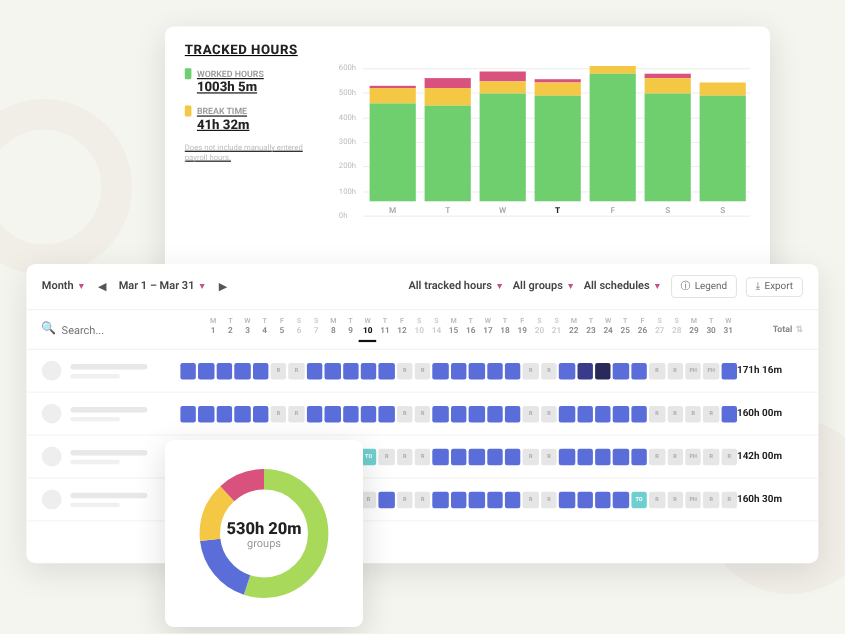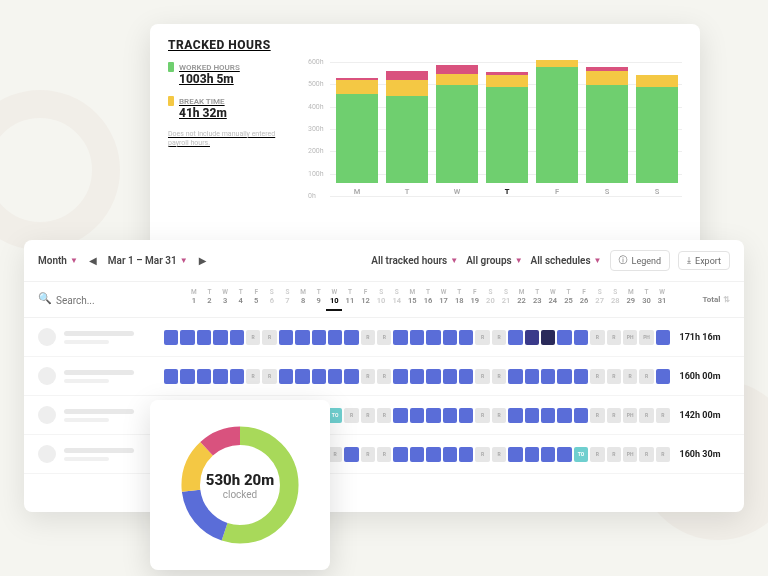--- a/index.html
+++ b/index.html
@@ -60,21 +60,21 @@
   .name-ph { width:100px; }
   .name-ph .l1 { height:5px; width:70px; background:#e8e8e8; border-radius:3px; margin-bottom:4px;}
   .name-ph .l2 { height:4px; width:45px; background:#f0f0f0; border-radius:3px;}
   .cells { flex:1; display:flex; gap:2px; }
   .cell { flex:1; height:15px; border-radius:2px; display:flex; align-items:center; justify-content:center; font-size:5px; font-weight:700; color:#fff; }
   .c-blue { background:#5a6dd8; }
   .c-dblue { background:#3a3a8a; }
   .c-ddblue { background:#2a2a5a; }
   .c-grey { background:#e6e6e6; color:#aaa; }
   .c-teal { background:#6fcfcf; color:#fff; }
-  .tot-cell { width:60px; text-align:center; font-size:9px; font-weight:700; color:#222; }
+  .tot-cell { width:60px; text-align:left; font-size:9px; font-weight:700; color:#222; }
 
   
   .card-donut { position: absolute; left: 150px; top: 400px; width: 180px; height: 170px; background:#fff; border-radius:8px; box-shadow:0 8px 30px rgba(0,0,0,0.14); display:flex; align-items:center; justify-content:center; }
   .donut { position:relative; width:130px; height:130px; }
   .donut svg { transform: rotate(-90deg); }
   .donut-center { position:absolute; inset:0; display:flex; flex-direction:column; align-items:center; justify-content:center; }
   .donut-center .big { font-size:15px; font-weight:800; color:#222; }
   .donut-center .sub { font-size:10px; color:#999; }
 
   .sw-green{background:#6fcf6f;} .sw-yellow{background:#f4c844;} .sw-pink{background:#d9527e;}
@@ -511,16 +511,16 @@
 <div class="card-donut">
   <div class="donut">
     <svg width="130" height="130" viewBox="0 0 42 42" id="donut-svg">
         <circle cx="21" cy="21" r="15.915" fill="none" stroke="#a8d95a" stroke-width="6" stroke-dasharray="54.99829179006972 44.998602373693394" stroke-dashoffset="0"></circle>
         <circle cx="21" cy="21" r="15.915" fill="none" stroke="#5a6dd8" stroke-width="6" stroke-dasharray="17.99944094947736 81.99745321428576" stroke-dashoffset="-54.99829179006972"></circle>
         <circle cx="21" cy="21" r="15.915" fill="none" stroke="#f4c844" stroke-width="6" stroke-dasharray="14.999534124564466 84.99736003919865" stroke-dashoffset="-72.99773273954708"></circle>
         <circle cx="21" cy="21" r="15.915" fill="none" stroke="#d9527e" stroke-width="6" stroke-dasharray="11.999627299651573 87.99726686411154" stroke-dashoffset="-87.99726686411154"></circle>
       </svg>
     <div class="donut-center">
       <div class="big">530h 20m</div>
-      <div class="sub">clocked</div>
+      <div class="sub">groups</div>
     </div>
   </div>
 </div>
 
 </body></html>

